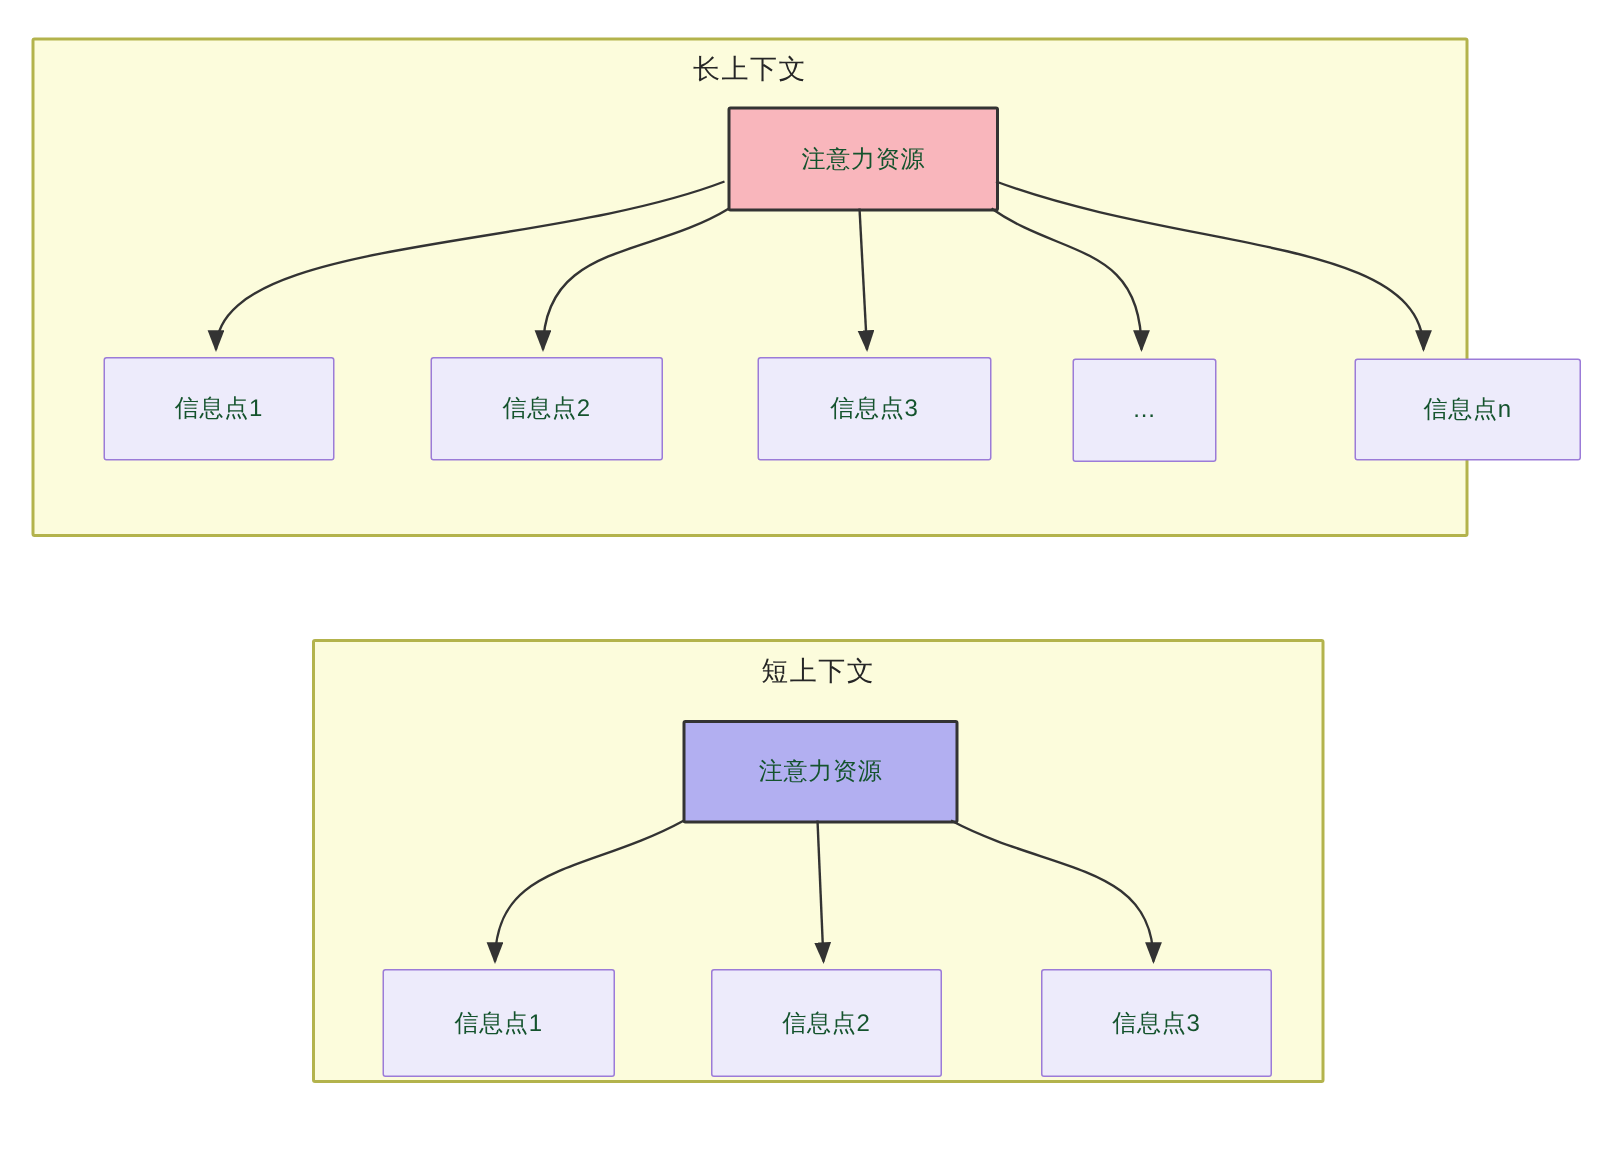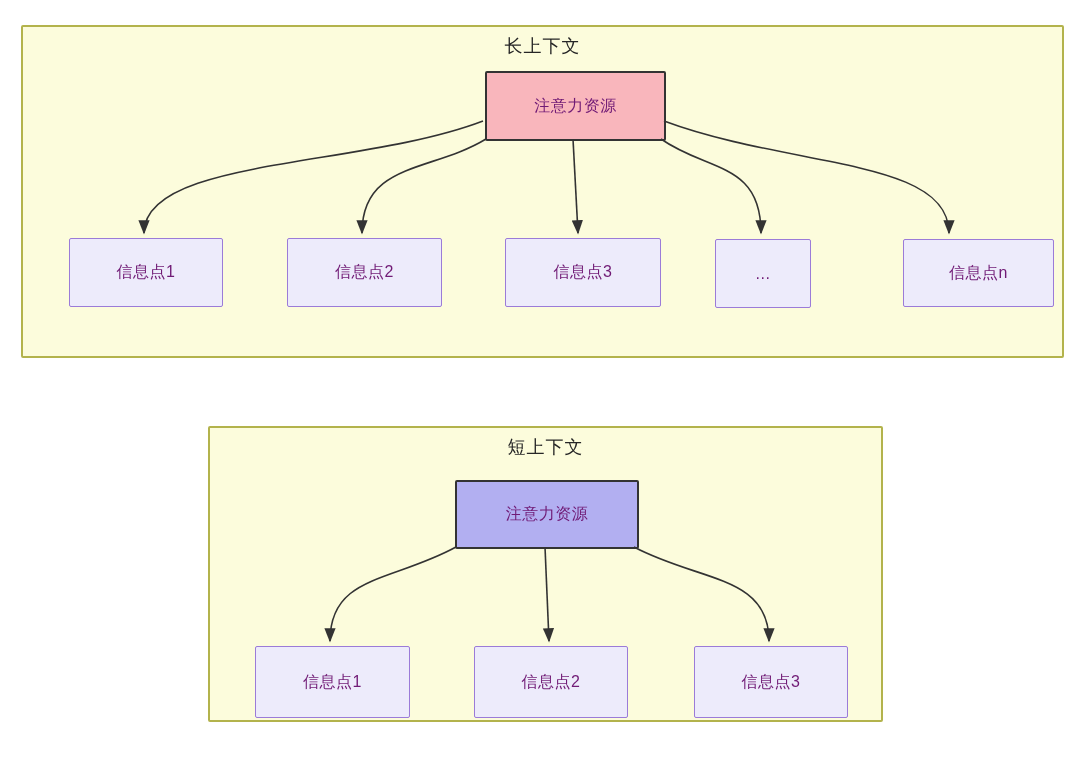--- a/index.html
+++ b/index.html
@@ -32,21 +32,21 @@
     color: #262626;
     letter-spacing: 1px;
   }
   .node {
     position: absolute;
     display: flex;
     align-items: center;
     justify-content: center;
     box-sizing: border-box;
     font-size: 16px;
-    color: #701a75;
+    color: #14532d;
     letter-spacing: 0.5px;
   }
   .root-node {
     border: 2.5px solid #333333;
     border-radius: 2px;
   }
   .root-node.pink { background: #F9B6BC; }
   .root-node.blue { background: #B2AFF1; }
   .info-node {
     background: #EDEBFB;
@@ -63,21 +63,21 @@
     fill: none;
     stroke: #333333;
     stroke-width: 1.6;
   }
 </style>
 </head>
 <body>
 
 <div class="canvas">
 
-  <div class="panel" style="left:21px; top:25px; width:1043px; height:333px;padding-left:18px;">
+  <div class="panel" style="left:21px; top:25px; width:958px; height:333px;padding-left:18px;">
     <div class="panel-title">长上下文</div>
 
     <div class="node root-node pink" style="left:462px; top:44px; width:181px; height:70px;">注意力资源</div>
 
     <div class="node info-node" style="left:46px; top:211px; width:154px; height:69px;">信息点1</div>
     <div class="node info-node" style="left:264px; top:211px; width:155px; height:69px;">信息点2</div>
     <div class="node info-node" style="left:482px; top:211px; width:156px; height:69px;">信息点3</div>
     <div class="node info-node" style="left:692px; top:212px; width:96px; height:69px;">...</div>
     <div class="node info-node" style="left:880px; top:212px; width:151px; height:68px;">信息点n</div>
   </div>

